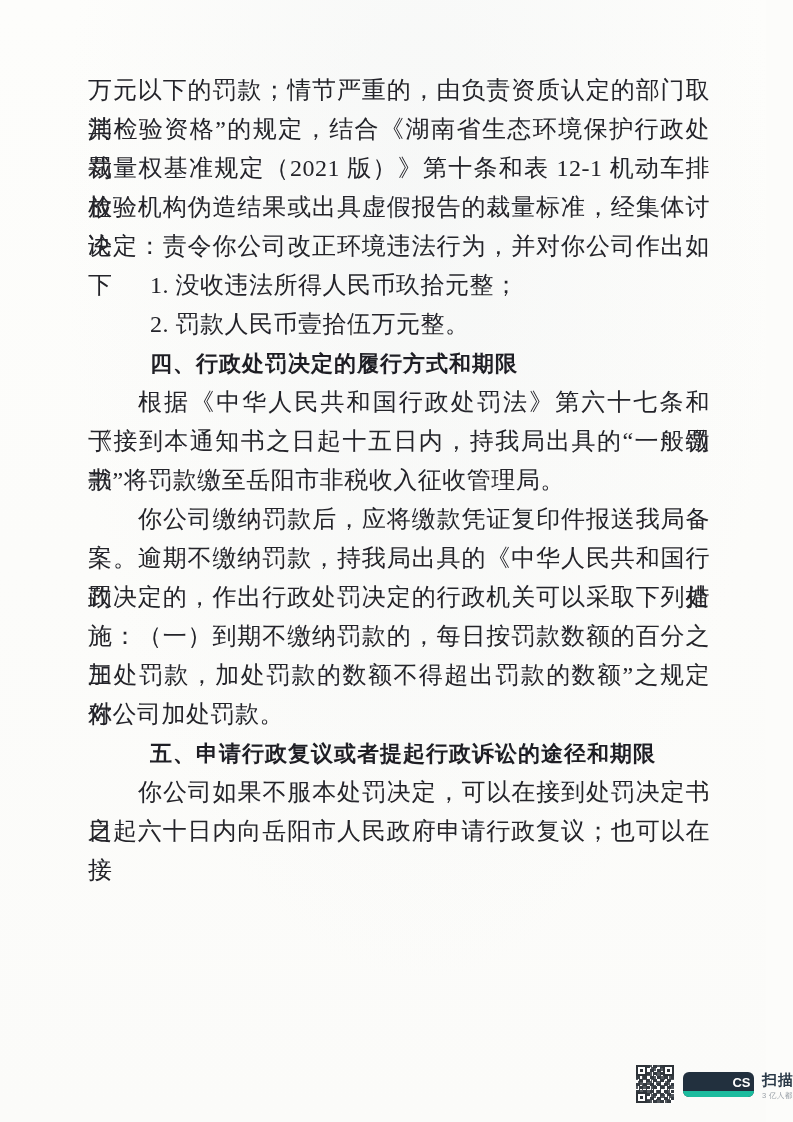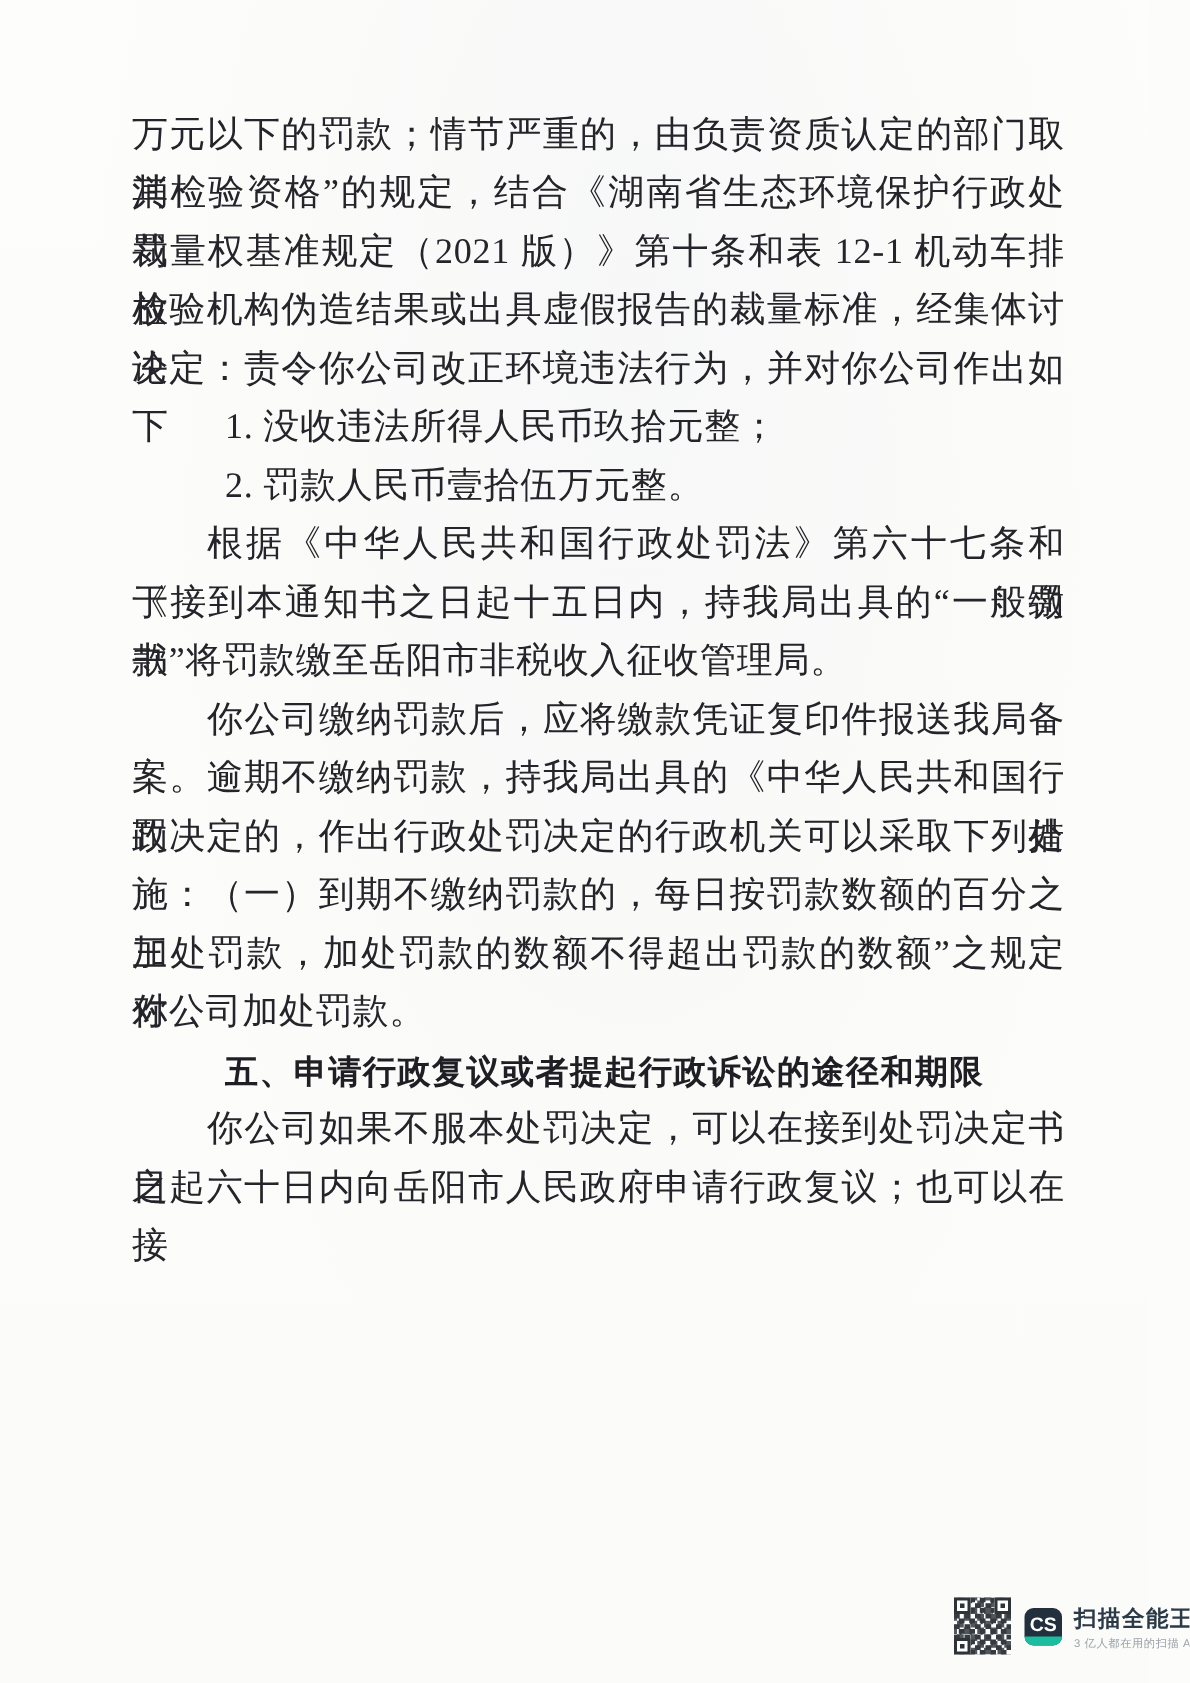--- a/index.html
+++ b/index.html
@@ -66,20 +66,21 @@
   .qr .tr { right: 0; top: 0; }
   .qr .bl { left: 0; bottom: 0; }
   .badge {
     position: relative;
     width: 25px; height: 25px;
     border-radius: 6px;
     background: #22303e;
     margin-right: 8px;
     display: flex; align-items: center; justify-content: center;
     overflow: hidden;
+    padding-left: 46px;
   }
   .badge::after {
     content: "";
     position: absolute; left: 0; right: 0; bottom: 0; height: 6px;
     background: #1cbc9e;
   }
   .badge span {
     font-family: "Liberation Sans", "DejaVu Sans", sans-serif;
     font-weight: 700; font-size: 13px; color: #ffffff;
     margin-bottom: 4px;
@@ -104,20 +105,21 @@
 <div class="page">
 
   <div class="content">
     <div class="ln fill">万元以下的罚款；情节严重的，由负责资质认定的部门取消</div>
     <div class="ln fill">其检验资格”的规定，结合《湖南省生态环境保护行政处罚</div>
     <div class="ln fill">裁量权基准规定（2021 版）》第十条和表 12-1 机动车排放</div>
     <div class="ln fill">检验机构伪造结果或出具虚假报告的裁量标准，经集体讨论</div>
     <div class="ln fill">决定：责令你公司改正环境违法行为，并对你公司作出如下</div>
     <div class="ln it">1. 没收违法所得人民币玖拾元整；</div>
     <div class="ln it">2. 罚款人民币壹拾伍万元整。</div>
+    <div class="ln hd">四、行政处罚决定的履行方式和期限</div>
     <div class="ln fill ind">根据《中华人民共和国行政处罚法》第六十七条和《罚</div>
     <div class="ln fill">于接到本通知书之日起十五日内，持我局出具的“一般缴款</div>
     <div class="ln">书”将罚款缴至岳阳市非税收入征收管理局。</div>
     <div class="ln fill ind">你公司缴纳罚款后，应将缴款凭证复印件报送我局备</div>
     <div class="ln fill">案。逾期不缴纳罚款，持我局出具的《中华人民共和国行政处</div>
     <div class="ln fill">罚决定的，作出行政处罚决定的行政机关可以采取下列措</div>
     <div class="ln fill">施：（一）到期不缴纳罚款的，每日按罚款数额的百分之三</div>
     <div class="ln fill">加处罚款，加处罚款的数额不得超出罚款的数额”之规定对</div>
     <div class="ln">你公司加处罚款。</div>
     <div class="ln hd">五、申请行政复议或者提起行政诉讼的途径和期限</div>

